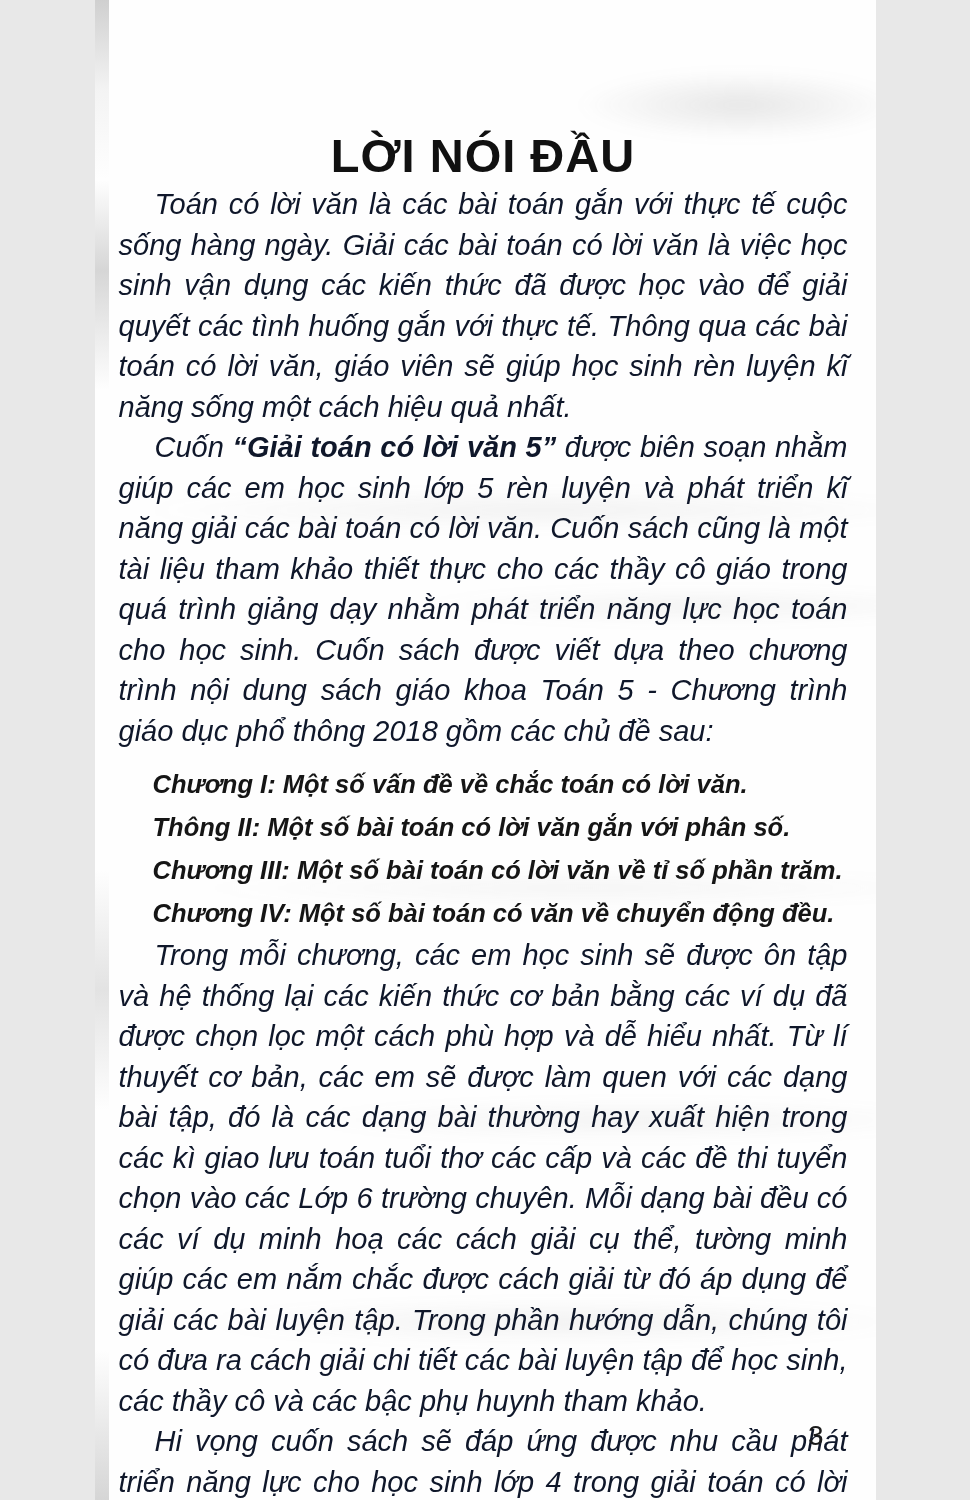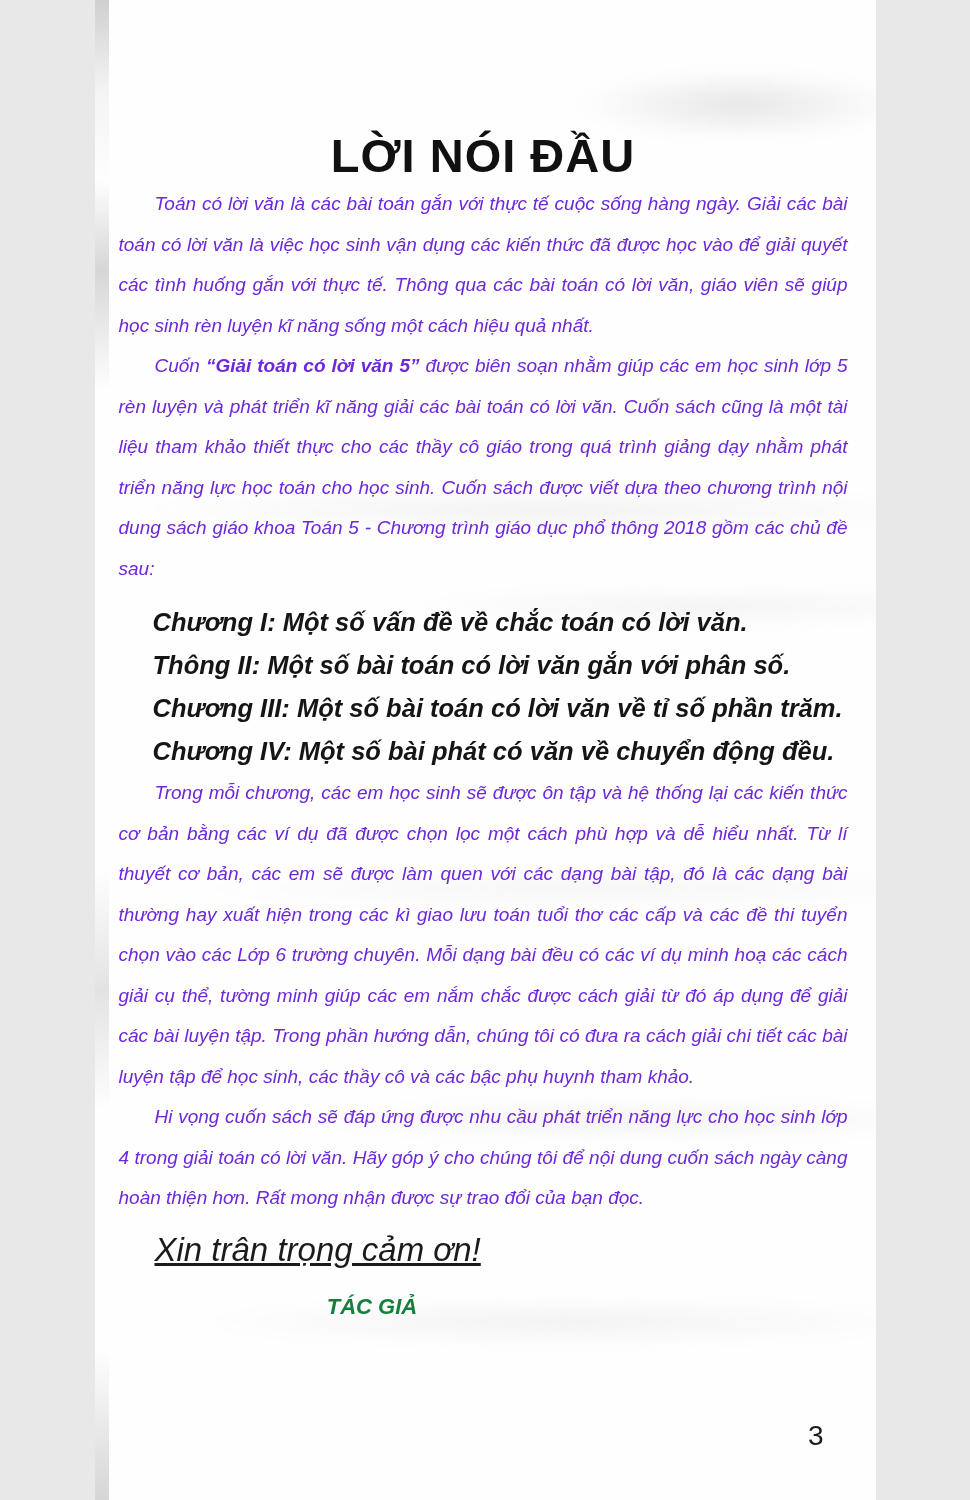--- a/index.html
+++ b/index.html
@@ -68,25 +68,25 @@
     text-align: center;
     font-size: 47px;
     line-height: 56px;
     font-weight: bold;
     letter-spacing: 1px;
     color: #111;
   }
   p.body-par {
     margin: 0;
     font-style: italic;
-    font-size: 19px;
+    font-size: 29px;
     line-height: 40.5px;
     text-align: justify;
     text-indent: 36px;
-    color: #6d28d9;
+    color: #0f172a;
   }
   .par-1 { margin-top: 32px; }
   .par-2 { margin-top: 17px; }
   .par-3 { margin-top: 14px; }
   .par-4 { margin-top: 18px; }
   .book-title-inline { font-weight: bold; margin-top: 38px; }
   .chapter-list {
     margin: 12px 0 0 0;
     padding: 0 0 0 34px;
     list-style: none;
@@ -141,21 +141,21 @@
     <h1 class="title">LỜI NÓI ĐẦU</h1>
 
     <p class="body-par par-1">Toán có lời văn là các bài toán gắn với thực tế cuộc sống hàng ngày. Giải các bài toán có lời văn là việc học sinh vận dụng các kiến thức đã được học vào để giải quyết các tình huống gắn với thực tế. Thông qua các bài toán có lời văn, giáo viên sẽ giúp học sinh rèn luyện kĩ năng sống một cách hiệu quả nhất.</p>
 
     <p class="body-par par-2"><span>Cuốn </span><span class="book-title-inline">“Giải toán có lời văn 5”</span><span> được biên soạn nhằm giúp các em học sinh lớp 5 rèn luyện và phát triển kĩ năng giải các bài toán có lời văn. Cuốn sách cũng là một tài liệu tham khảo thiết thực cho các thầy cô giáo trong quá trình giảng dạy nhằm phát triển năng lực học toán cho học sinh. Cuốn sách được viết dựa theo chương trình nội dung sách giáo khoa Toán 5 - Chương trình giáo dục phổ thông 2018 gồm các chủ đề sau:</span></p>
 
     <ul class="chapter-list">
       <li class="chapter-item">Chương I: Một số vấn đề về chắc toán có lời văn.</li>
       <li class="chapter-item">Thông II: Một số bài toán có lời văn gắn với phân số.</li>
       <li class="chapter-item">Chương III: Một số bài toán có lời văn về tỉ số phần trăm.</li>
-      <li class="chapter-item">Chương IV: Một số bài phát có văn về chuyển động đều.</li>
+      <li class="chapter-item">Chương IV: Một số bài toán có văn về chuyển động đều.</li>
     </ul>
 
     <p class="body-par par-3">Trong mỗi chương, các em học sinh sẽ được ôn tập và hệ thống lại các kiến thức cơ bản bằng các ví dụ đã được chọn lọc một cách phù hợp và dễ hiểu nhất. Từ lí thuyết cơ bản, các em sẽ được làm quen với các dạng bài tập, đó là các dạng bài thường hay xuất hiện trong các kì giao lưu toán tuổi thơ các cấp và các đề thi tuyển chọn vào các Lớp 6 trường chuyên. Mỗi dạng bài đều có các ví dụ minh hoạ các cách giải cụ thể, tường minh giúp các em nắm chắc được cách giải từ đó áp dụng để giải các bài luyện tập. Trong phần hướng dẫn, chúng tôi có đưa ra cách giải chi tiết các bài luyện tập để học sinh, các thầy cô và các bậc phụ huynh tham khảo.</p>
 
     <p class="body-par par-4">Hi vọng cuốn sách sẽ đáp ứng được nhu cầu phát triển năng lực cho học sinh lớp 4 trong giải toán có lời văn. Hãy góp ý cho chúng tôi để nội dung cuốn sách ngày càng hoàn thiện hơn. Rất mong nhận được sự trao đổi của bạn đọc.</p>
 
     <p class="closing">Xin trân trọng cảm ơn!</p>
 
     <p class="signature">TÁC GIẢ</p>
 

